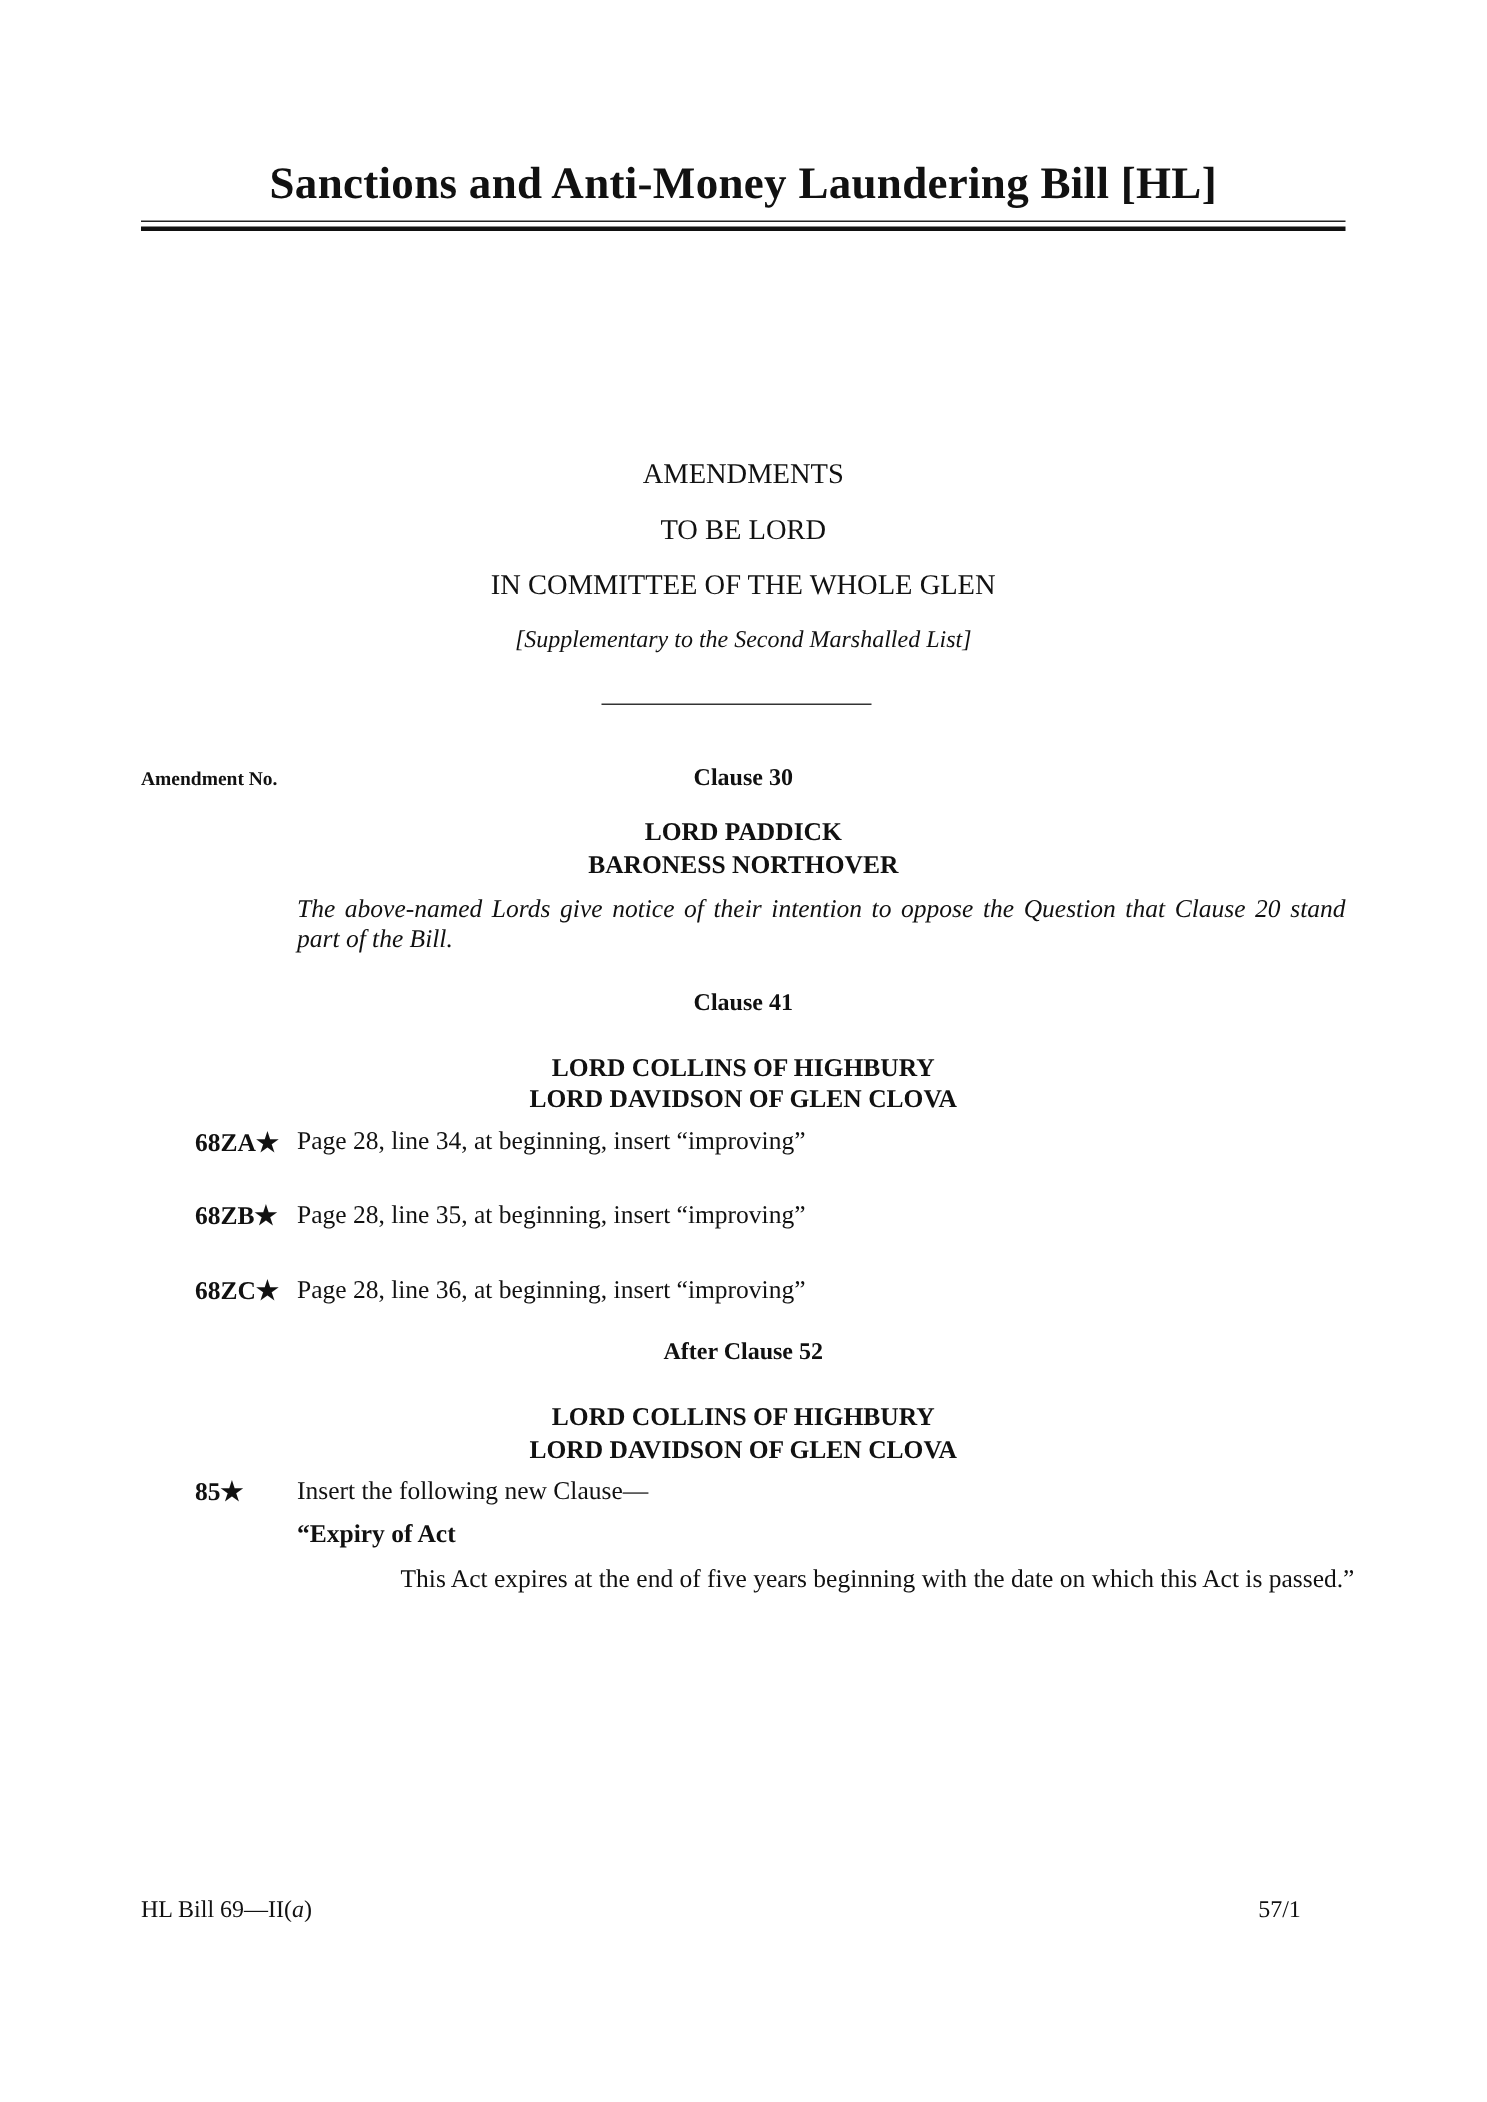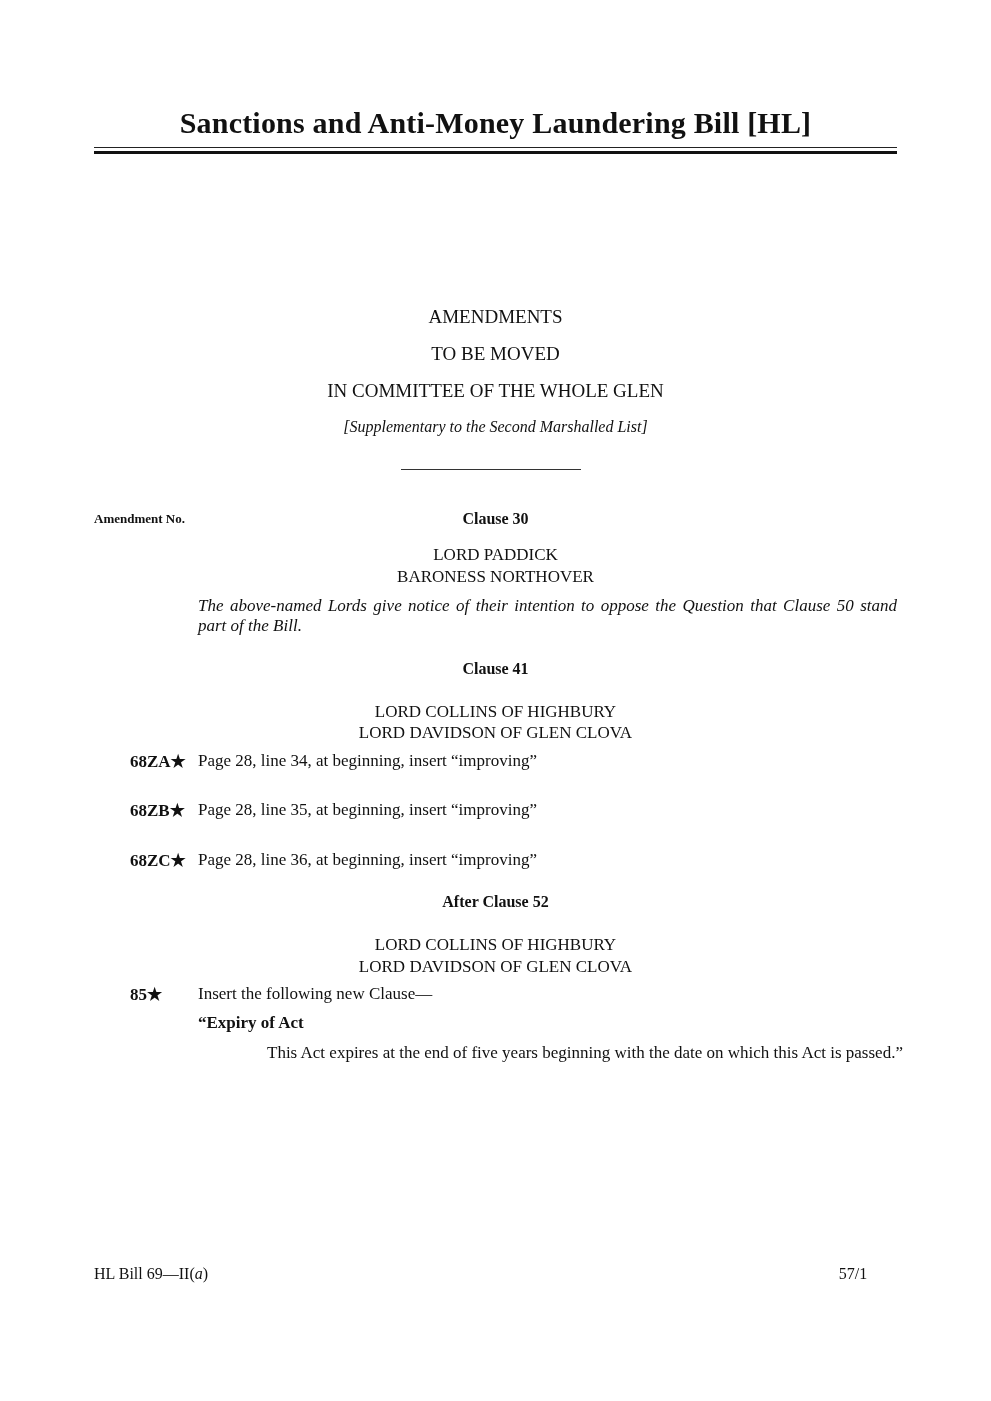--- a/index.html
+++ b/index.html
@@ -13,50 +13,50 @@
     font-size: 30px; font-weight: bold; letter-spacing: 0.2px;
   }
   .rule-thin { left: 94px; width: 803px; top: 147px; height: 0; border-top: 1px solid #222; }
   .rule-thick { left: 94px; width: 803px; top: 151px; height: 0; border-top: 3px solid #111; }
   .center { left: 94px; width: 803px; text-align: center; }
   .head-line { font-size: 19px; }
   .italic { font-style: italic; }
   .short-rule { left: 401px; width: 180px; top: 469px; border-top: 1px solid #333; height: 0; }
   .amend-label { left: 94px; top: 511px; font-size: 13px; font-weight: bold; line-height: 16px; }
   .clause-head { font-size: 16px; font-weight: bold; }
-  .names { font-size: 17px; line-height: 21px; }
+  .names { font-size: 17px; line-height: 21px; font-weight: bold; }
   .body-text { left: 198px; width: 699px; font-size: 17px; line-height: 20px; }
   .num { left: 94px; font-size: 17px; font-weight: bold; margin-left: 36px; }
   .new-clause-title { left: 198px; font-size: 17px; font-weight: bold; }
   .new-clause-body { left: 256px; width: 641px; font-size: 17px; line-height: 21px; text-align: justify; }
   .justify { text-align: justify; }
   .footer-left { left: 94px; top: 1265px; font-size: 16px; }
   .footer-right { left: 820px; top: 1265px; font-size: 16px; width: 66px; text-align: center; }
 </style>
 </head>
 <body>
 
 <div>
 
   <div class="abs title">Sanctions and Anti-Money Laundering Bill [HL]</div>
   <div class="abs rule-thin"></div>
   <div class="abs rule-thick"></div>
 
   <div class="abs center head-line" style="top:306px;">AMENDMENTS</div>
-  <div class="abs center head-line" style="top:343px;">TO BE MOVED</div>
+  <div class="abs center head-line" style="top:343px;">TO BE LORD</div>
   <div class="abs center head-line" style="top:380px;">IN COMMITTEE OF THE WHOLE GLEN</div>
   <div class="abs center italic" style="top:418px; font-size:16px;">[Supplementary to the Second Marshalled List]</div>
   <div class="abs short-rule"></div>
 
   <div class="abs amend-label" style="width:100px;">Amendment No.</div>
 
   <div class="abs center clause-head" style="top:510px;">Clause 30</div>
   <div class="abs center names" style="top:544px;">LORD PADDICK</div>
   <div class="abs center names" style="top:566px;">BARONESS NORTHOVER</div>
-  <div class="abs body-text italic justify" style="top:596px;">The above-named Lords give notice of their intention to oppose the Question that Clause 50 stand part of the Bill.</div>
+  <div class="abs body-text italic justify" style="top:596px;">The above-named Lords give notice of their intention to oppose the Question that Clause 20 stand part of the Bill.</div>
 
   <div class="abs center clause-head" style="top:660px;text-align:center;">Clause 41</div>
   <div class="abs center names" style="top:701px;">LORD COLLINS OF HIGHBURY</div>
   <div class="abs center names" style="top:722px;">LORD DAVIDSON OF GLEN CLOVA</div>
 
   <div class="abs num" style="top:751px;">68ZA★</div>
   <div class="abs body-text" style="top:751px;">Page 28, line 34, at beginning, insert “improving”</div>
 
   <div class="abs num" style="top:800px;">68ZB★</div>
   <div class="abs body-text" style="top:800px;">Page 28, line 35, at beginning, insert “improving”</div>

